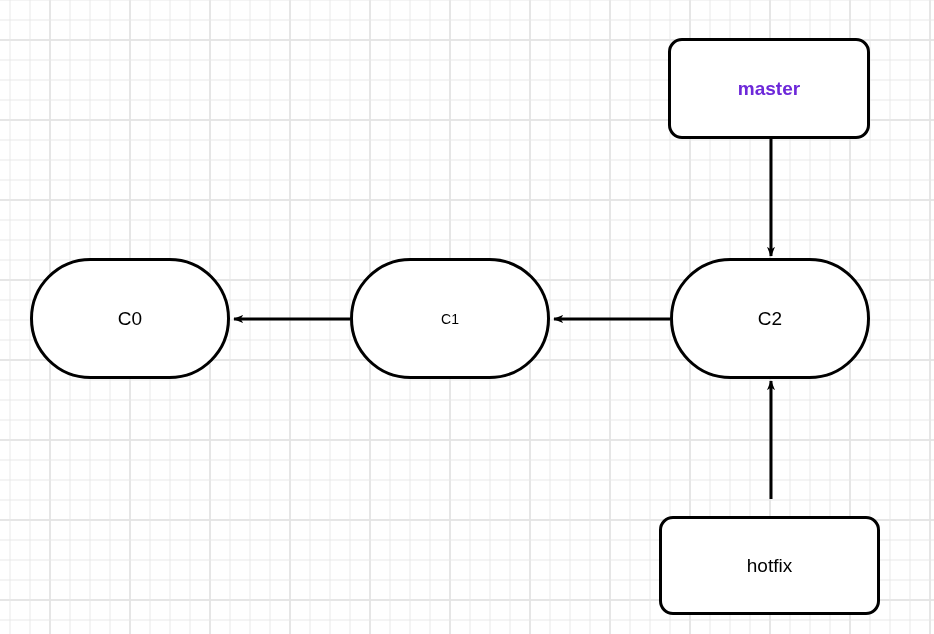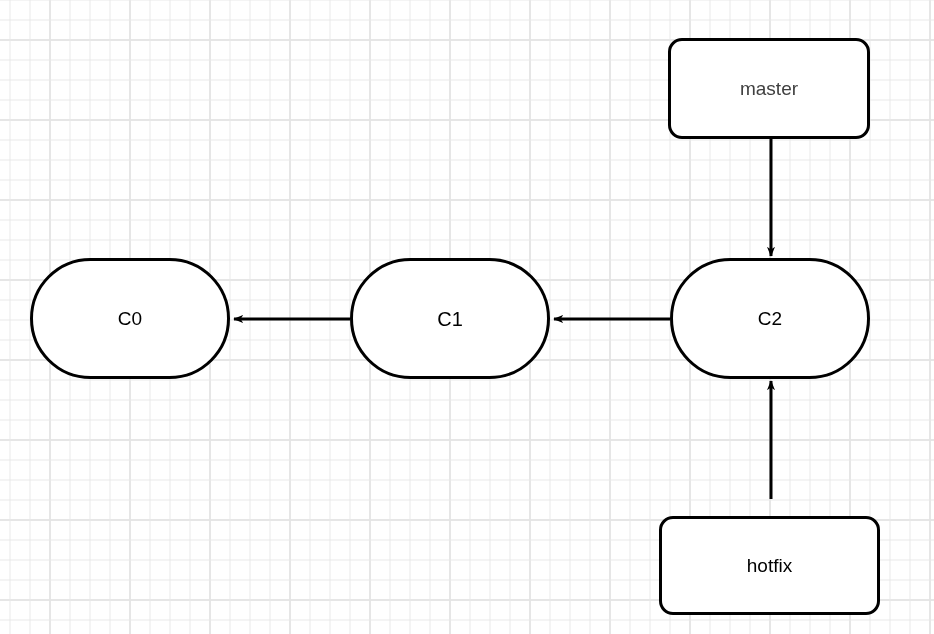--- a/index.html
+++ b/index.html
@@ -72,29 +72,29 @@
         <line x1="670" y1="319" x2="554" y2="319" stroke="#000000" stroke-width="3" marker-end="url(#arrowhead)"></line>
         <line x1="771" y1="139" x2="771" y2="256" stroke="#000000" stroke-width="3" marker-end="url(#arrowhead)"></line>
         <line x1="771" y1="499" x2="771" y2="381" stroke="#000000" stroke-width="3" marker-end="url(#arrowhead)"></line>
       </g>
   </svg>
 
   <div class="node node-commit" style="left: 30px; top: 258px; width: 200px; height: 121px; border-width: 3px; border-color: rgb(0, 0, 0); background: rgb(255, 255, 255); color: rgb(0, 0, 0); font-size: 19px; border-radius: 60.5px; text-align: right;">
     <span class="node-label">C0</span>
   </div>
 
-  <div class="node node-commit" style="left: 350px; top: 258px; width: 200px; height: 121px; border-width: 3px; border-color: rgb(0, 0, 0); background: rgb(255, 255, 255); color: rgb(0, 0, 0); font-size: 20px; border-radius: 60.5px;">
+  <div class="node node-commit" style="left: 350px; top: 258px; width: 200px; height: 121px; border-width: 3px; border-color: rgb(0, 0, 0); background: rgb(255, 255, 255); color: rgb(0, 0, 0); font-size: 14px; border-radius: 60.5px;">
     <span class="node-label">C1</span>
   </div>
 
   <div class="node node-commit" style="left: 670px; top: 258px; width: 200px; height: 121px; border-width: 3px; border-color: rgb(0, 0, 0); background: rgb(255, 255, 255); color: rgb(0, 0, 0); font-size: 19px; border-radius: 60.5px;">
     <span class="node-label">C2</span>
   </div>
 
-  <div class="node node-branch" style="left: 668px; top: 38px; width: 202px; height: 101px; border-width: 3px; border-color: rgb(0, 0, 0); background: rgb(255, 255, 255); color: #404040; font-size: 19px;">
+  <div class="node node-branch" style="left: 668px; top: 38px; width: 202px; height: 101px; border-width: 3px; border-color: rgb(0, 0, 0); background: rgb(255, 255, 255); color: #6d28d9; font-size: 19px; font-weight: bold;">
     <span class="node-label">master</span>
   </div>
 
   <div class="node node-branch" style="left: 659px; top: 499px; width: 221px; height: 99px; border-width: 3px; border-color: rgb(0, 0, 0); background: rgb(255, 255, 255); color: rgb(0, 0, 0); font-size: 19px; margin-top: 17px;">
     <span class="node-label">hotfix</span>
   </div>
 
 </div>
 
 </body></html>

